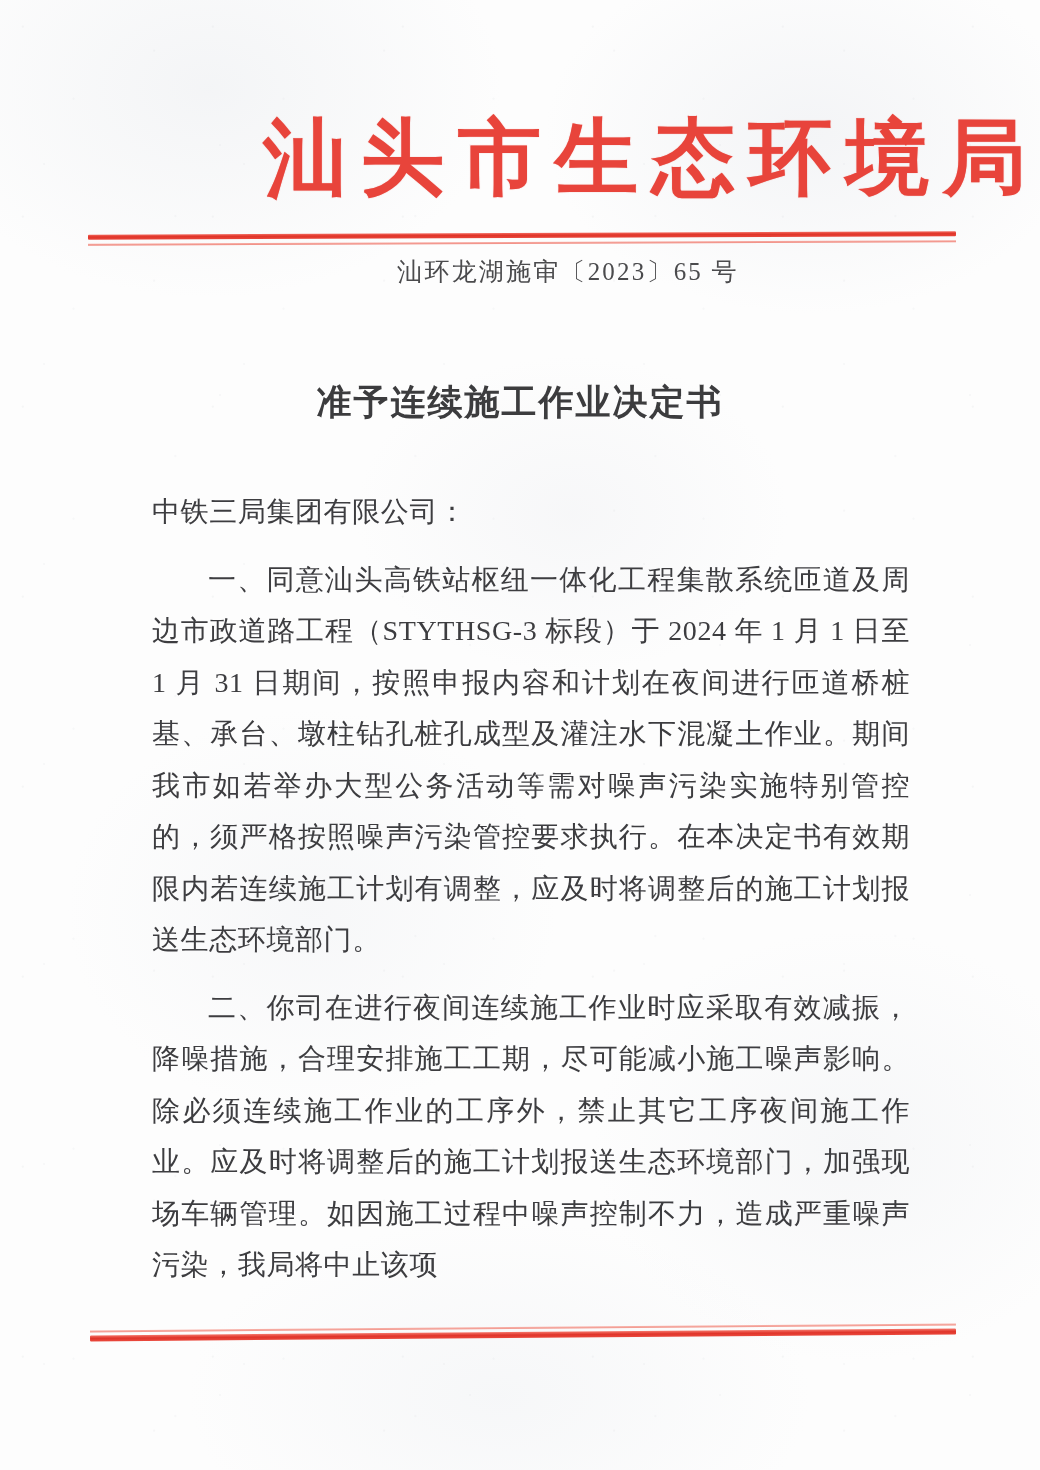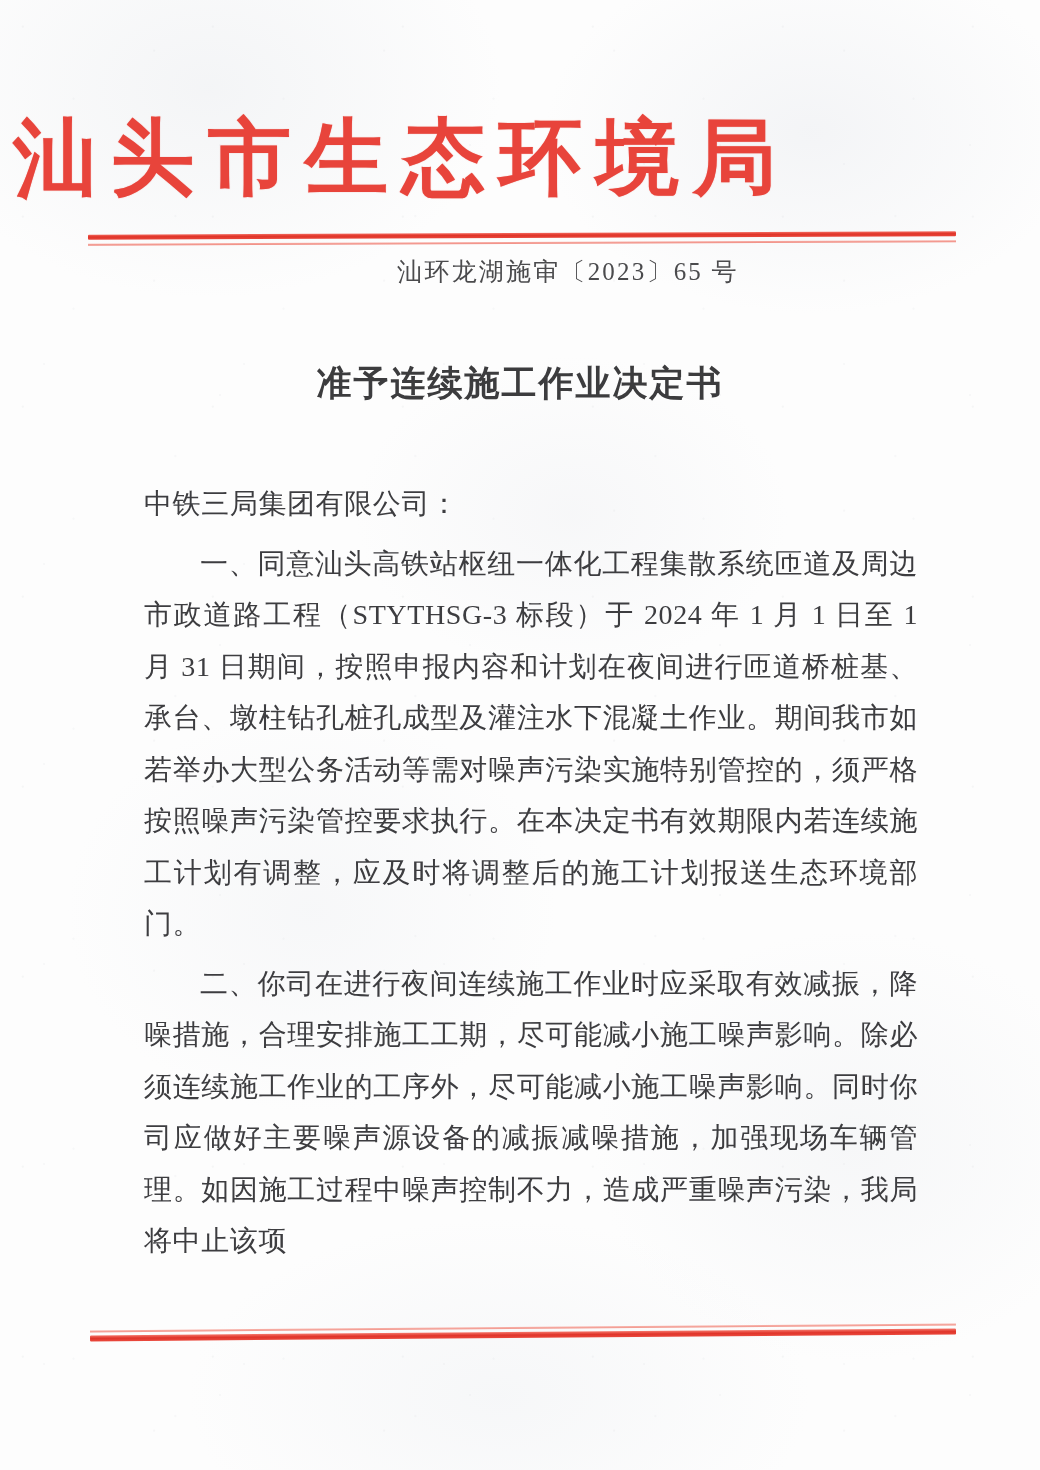--- a/index.html
+++ b/index.html
@@ -44,21 +44,21 @@
       radial-gradient(circle at 73% 90%, rgba(200,203,208,0.22) 0.6px, rgba(255,255,255,0) 1.6px);
     background-size: 190px 190px, 230px 230px, 210px 210px, 250px 250px, 200px 200px, 240px 240px;
   }
 
   
   .masthead {
     position: absolute;
     left: 0;
     top: 116px;
     width: 1040px;
-    text-align: left;
+    text-align: right;
   }
   .masthead-title {
     font-family: "DejaVu Serif", "Liberation Serif", serif;
     font-weight: bold;
     font-size: 83px;
     line-height: 1;
     letter-spacing: 14px;
     color: #e8443b;
     text-shadow: 0 0 1px rgba(232,68,59,0.55);
     padding-left: 14px;
@@ -97,21 +97,21 @@
     font-size: 25px;
     letter-spacing: 2.2px;
     color: #4b4b4d;
     white-space: nowrap;
   }
 
   
   .doc-title {
     position: absolute;
     left: 0;
-    top: 360px;
+    top: 379px;
     width: 1040px;
     text-align: center;
     font-family: "DejaVu Sans", "Liberation Sans", sans-serif;
     font-weight: bold;
     font-size: 35px;
     letter-spacing: 2px;
     color: #3c3c3e;
     white-space: nowrap;
   }
 
@@ -123,21 +123,21 @@
     width: 790px;
   }
   .para {
     font-family: "Liberation Serif", "DejaVu Serif", serif;
     font-size: 28px;
     line-height: 51.5px;
     letter-spacing: 0.6px;
     color: #3d3d40;
     text-align: justify;
     text-justify: inter-character;
-    margin: 8px;
+    margin: 16px;
   }
   .para.indent { text-indent: 2em; }
   .para + .para { margin-top: 0; }
 
   
   .rule-wrap-bottom {
     position: absolute;
     left: 90px;
     top: 1327px;
     width: 866px;
@@ -169,21 +169,21 @@
     <div class="rule-thin"></div>
   </div>
 
   <div class="doc-number">汕环龙湖施审〔2023〕65 号</div>
 
   <div class="doc-title">准予连续施工作业决定书</div>
 
   <div class="body-block">
     <p class="para">中铁三局集团有限公司：</p>
     <p class="para indent">一、同意汕头高铁站枢纽一体化工程集散系统匝道及周边市政道路工程（STYTHSG-3 标段）于 2024 年 1 月 1 日至 1 月 31 日期间，按照申报内容和计划在夜间进行匝道桥桩基、承台、墩柱钻孔桩孔成型及灌注水下混凝土作业。期间我市如若举办大型公务活动等需对噪声污染实施特别管控的，须严格按照噪声污染管控要求执行。在本决定书有效期限内若连续施工计划有调整，应及时将调整后的施工计划报送生态环境部门。</p>
-    <p class="para indent">二、你司在进行夜间连续施工作业时应采取有效减振，降噪措施，合理安排施工工期，尽可能减小施工噪声影响。除必须连续施工作业的工序外，尽可能减小施工噪声影响。同时你司应做好主要噪声源设备的减振减噪措施，加强现场车辆管理。如因施工过程中噪声控制不力，造成严重噪声污染，我局将中止该项</p>
+    <p class="para indent">二、你司在进行夜间连续施工作业时应采取有效减振，降噪措施，合理安排施工工期，尽可能减小施工噪声影响。除必须连续施工作业的工序外，禁止其它工序夜间施工作业。应及时将调整后的施工计划报送生态环境部门，加强现场车辆管理。如因施工过程中噪声控制不力，造成严重噪声污染，我局将中止该项</p>
   </div>
 
   <div class="rule-wrap-bottom">
     <div class="rule-thin"></div>
     <div class="rule-gap"></div>
     <div class="rule-thick"></div>
   </div>
 
 </div>
 

